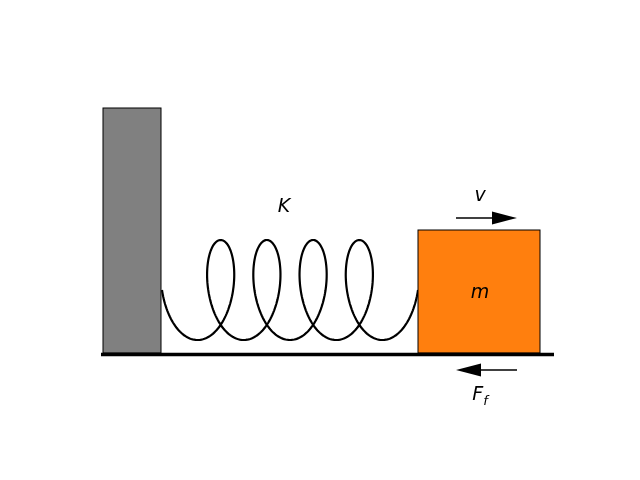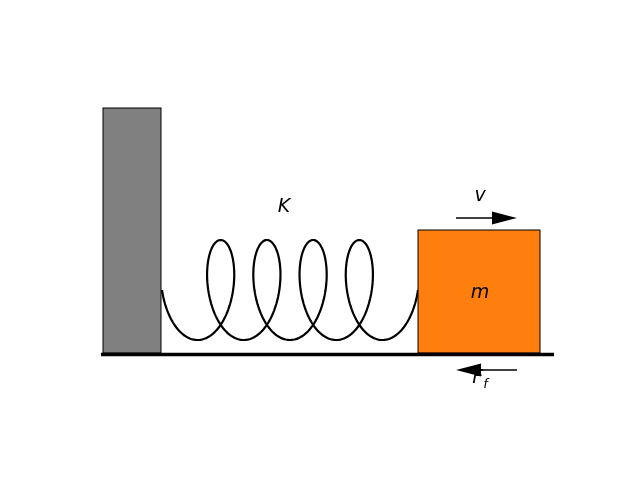--- a/index.html
+++ b/index.html
@@ -22,13 +22,13 @@
   </g>
   <g>
     <line x1="479" y1="370" x2="517" y2="370" stroke="#000" stroke-width="1.6"></line>
     <polygon points="481,363.5 456,370 481,376.5" fill="#000"></polygon>
   </g>
 </svg>
 
 <div class="lbl" style="left:284px; top:205px;"><span>K</span></div>
 <div class="lbl" style="left:480px; top:291px;"><span>m</span></div>
 <div class="lbl" style="left:480px; top:194px;"><span>v</span></div>
-<div class="lbl" style="left:480px; top:378px;"><span>F</span><sub>f</sub></div>
+<div class="lbl" style="left:480px; top:395px;"><span>F</span><sub>f</sub></div>
 
 </body></html>

